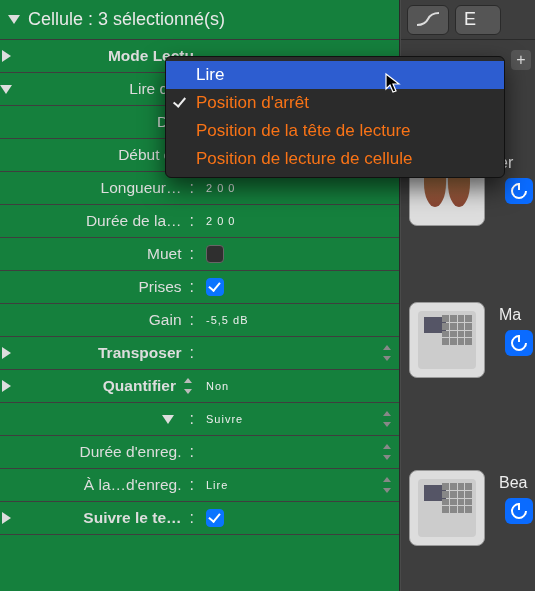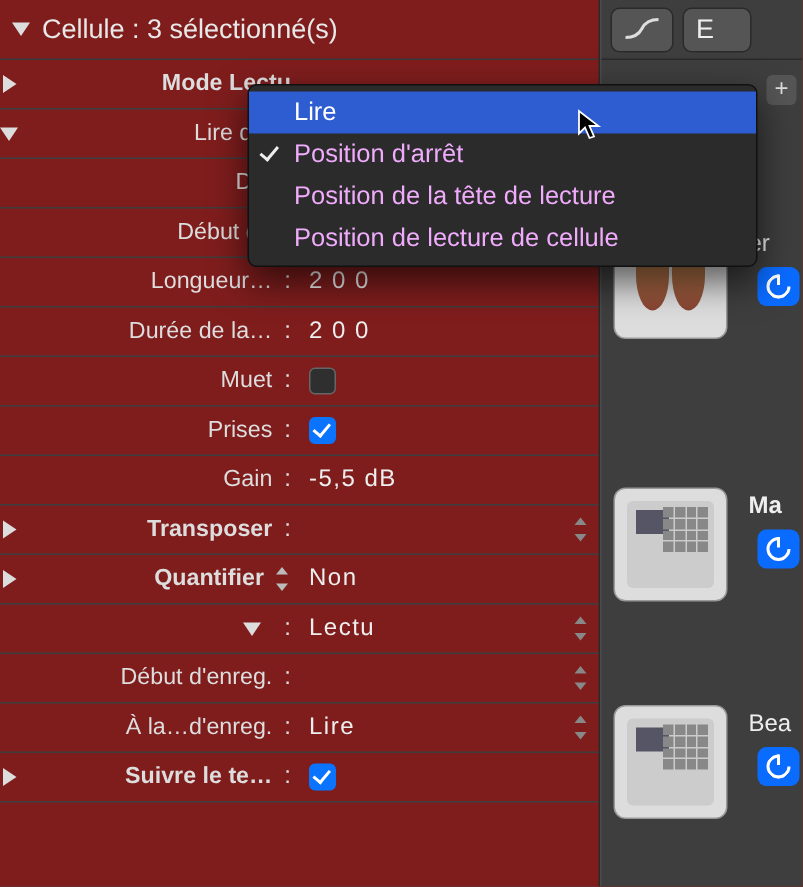--- a/index.html
+++ b/index.html
@@ -5,21 +5,21 @@
   * { box-sizing: border-box; margin: 0; padding: 0; }
   body {
     width: 535px; height: 591px;
     background: #4a4a4a;
     font-family: -apple-system, "Helvetica Neue", Arial, sans-serif;
     font-size: 16px; color: #ddd;
     overflow: hidden; position: relative;
   }
   .panel {
     position: absolute; left: 0; top: 0; width: 400px; height: 591px;
-    background: #7f1d1d; border-right: 1px solid #2a2a2a;
+    background: #15803d; border-right: 1px solid #2a2a2a;
     display: flex; flex-direction: column; justify-content: space-between;
   }
   .panel-header {
     height: 40px; display: flex; align-items: center;
     padding: 0 8px; border-bottom: 1px solid #3a3a3a;
   }
   .disclosure {
     width: 0; height: 0; display: inline-block;
     border-left: 6px solid transparent; border-right: 6px solid transparent;
     border-top: 9px solid #ddd; margin-right: 8px;
@@ -51,21 +51,21 @@
   .row .labelcol .mini-updown::after {
     content:""; position:absolute; left:2px; width:0; height:0;
     border-left:4px solid transparent; border-right:4px solid transparent;
   }
   .row .labelcol .mini-updown::before { top:0; border-bottom:5px solid #bbb; }
   .row .labelcol .mini-updown::after  { bottom:0; border-top:5px solid #bbb; }
 
   .row .valuecol {
     flex: 1; display: flex; align-items: center; padding-left: 6px; position:relative;
   }
-  .valtext { color:#eee; font-size:16px; letter-spacing: 1px; }
+  .valtext { color:#eee; font-size:11px; letter-spacing: 1px; }
   .checkbox {
     width: 18px; height: 18px; border-radius: 4px;
     background: #2f2f2f; border: 1px solid #666; position: relative;
   }
   .checkbox.checked { background: #0a74ff; border-color:#0a74ff; }
   .checkbox.checked::after {
     content:""; position:absolute; left:4px; top:1px;
     width:5px; height:9px; border:solid #fff; border-width:0 2px 2px 0;
     transform: rotate(40deg);
   }
@@ -103,21 +103,21 @@
   }
   .plus-badge {
     position:absolute; right:4px; top:50px; width:20px; height:20px;
     border-radius:4px; background:#555; color:#ddd;
     display:flex; align-items:center; justify-content:center; font-size:16px;
   }
   .slot {
     position:absolute; left:8px; width:120px; height:150px;
   }
   .slot1 { top: 150px; }
-  .slot2 { top: 325px; font-weight: bold; }
+  .slot2 { top: 302px; }
   .slot3 { top: 470px; }
   .thumb {
     width: 76px; height: 76px; border-radius:8px; background:#ddd;
     border:1px solid #999; position:relative; overflow:hidden;
   }
   .slot-label {
     position:absolute; left:90px; top:4px; color:#eee; font-size:16px;
   }
   .power-btn {
     position:absolute; left:96px; top:28px; width:28px; height:26px;
@@ -148,21 +148,21 @@
   .popup {
     position:absolute; left:165px; top:56px; width:340px;
     background:#2b2b2b; border:1px solid #111; border-radius:6px;
     box-shadow: 0 10px 24px rgba(0,0,0,.6);
     padding: 4px 0;
     z-index: 50;
   }
   .popup .item {
     height: 28px; display:flex; align-items:center;
     padding: 0 12px 0 30px; position:relative;
-    color:#f0abfc; font-size:17px; white-space:nowrap;
+    color:#f97316; font-size:17px; white-space:nowrap;
   }
   .popup .item.hl { background:#2d5dd0; color:#fff; }
   .popup .item .check {
     position:absolute; left:8px; top:6px; width:14px; height:14px;
   }
   .popup .item .check::after {
     content:""; position:absolute; left:2px; top:0;
     width:5px; height:10px; border:solid #eee; border-width:0 2px 2px 0;
     transform:rotate(40deg);
   }
@@ -298,29 +298,29 @@
     </div>
 
     <div class="row">
       <div class="labelcol">
         <span class="tri-slot">
             <span class="disclosure"></span>
           </span>
         <span class="colon">:</span>
       </div>
       <div class="valuecol">
-        <span class="valtext">Lectu</span>
+        <span class="valtext">Suivre</span>
         <span class="trail-updown"></span>
       </div>
     </div>
 
     <div class="row">
       <div class="labelcol">
         <span class="tri-slot"></span>
-        <span class="labtext">Début d'enreg.</span>
+        <span class="labtext">Durée d'enreg.</span>
         <span class="colon">:</span>
       </div>
       <div class="valuecol">
         <span class="trail-updown"></span>
       </div>
     </div>
 
     <div class="row">
       <div class="labelcol">
         <span class="tri-slot"></span>

